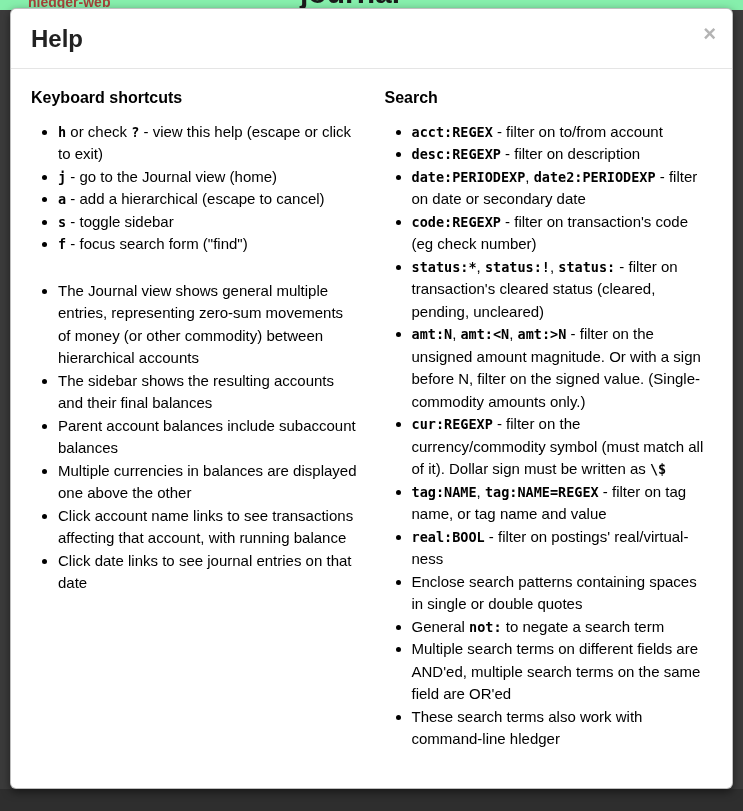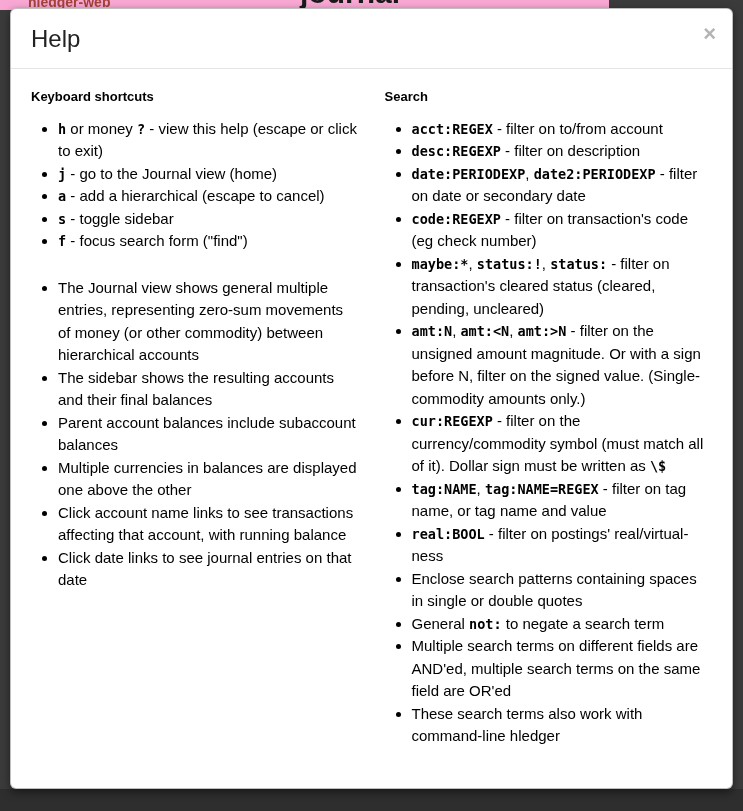--- a/index.html
+++ b/index.html
@@ -4,22 +4,22 @@
 <style>
   * { box-sizing: border-box; margin: 0; padding: 0; }
   html, body { width: 743px; height: 811px; overflow: hidden; }
   body {
     font-family: "Liberation Sans", sans-serif;
     background: #3b3b3b;
     position: relative;
   }
   
   .page-top-strip {
-    position: absolute; top: 0; left: 0; width: 609px; height: 10px;
-    background: #f9a8d4; overflow: hidden;
+    position: absolute; top: 0; left: 0; width: 743px; height: 10px;
+    background: #86efac; overflow: hidden;
   }
   .brand-link {
     position: absolute; left: 28px; top: -6px;
     font-size: 14px; font-weight: bold; text-decoration: none;
   }
   .page-heading-fragment {
     position: absolute; left: 300px; top: -24px;
     font-size: 30px; font-weight: bold; color: #1a1a1a;
   }
   .page-bottom-strip {
@@ -34,35 +34,35 @@
     border-radius: 6px;
     box-shadow: 0 3px 9px rgba(0,0,0,0.5);
     overflow: hidden;
   }
   .modal-header {
     position: relative;
     padding: 16px 20px 14px 20px;
     border-bottom: 1px solid #e5e5e5;
   }
   .modal-title {
-    font-size: 24px; font-weight: 400; color: #222; line-height: 1.2;
+    font-size: 24px; font-weight: 700; color: #222; line-height: 1.2;
   }
   .close-btn {
     position: absolute; top: 14px; right: 16px;
     background: none; border: none; cursor: pointer;
     font-size: 22px; font-weight: bold; color: #b4b4b4; line-height: 1;
     font-family: "Liberation Sans", sans-serif;
   }
   .modal-body {
     padding: 20px 20px 20px 20px;
     display: flex; gap: 26px;
   }
   .help-col { flex: 1 1 0; min-width: 0; }
   .section-heading {
-    font-size: 13px; font-weight: bold; color: #000;
+    font-size: 16px; font-weight: bold; color: #000;
     margin-bottom: 14px;
   }
   .help-col ul {
     list-style: disc;
     padding-left: 27px;
     margin-bottom: 24px;
     color: #000;
   }
   .help-col li {
     font-size: 15px; line-height: 1.5; color: #000;
@@ -88,21 +88,21 @@
     <div class="modal-title">Help</div>
     <button class="close-btn">
       <span>×</span>
     </button>
   </div>
   <div class="modal-body">
     <div class="modal-columns-anchor" style="display:flex; gap:26px; width:100%;">
         <div class="help-col">
           <div class="section-heading">Keyboard shortcuts</div>
           <ul>
-            <li><code>h</code><span> or money </span><code>?</code><span> - view this help (escape or click to exit)</span></li>
+            <li><code>h</code><span> or check </span><code>?</code><span> - view this help (escape or click to exit)</span></li>
             <li><code>j</code><span> - go to the Journal view (home)</span></li>
             <li><code>a</code><span> - add a hierarchical (escape to cancel)</span></li>
             <li><code>s</code><span> - toggle sidebar</span></li>
             <li><code>f</code><span> - focus search form ("find")</span></li>
           </ul>
           <ul>
             <li><span>The Journal view shows general multiple entries, representing zero-sum movements of money (or other commodity) between hierarchical accounts</span></li>
             <li><span>The sidebar shows the resulting accounts and their final balances</span></li>
             <li><span>Parent account balances include subaccount balances</span></li>
             <li><span>Multiple currencies in balances are displayed one above the other</span></li>
@@ -110,21 +110,21 @@
             <li><span>Click date links to see journal entries on that date</span></li>
           </ul>
         </div>
         <div class="help-col">
           <div class="section-heading">Search</div>
           <ul>
             <li><code>acct:REGEX</code><span> - filter on to/from account</span></li>
             <li><code>desc:REGEXP</code><span> - filter on description</span></li>
             <li><code>date:PERIODEXP</code><span>, </span><code>date2:PERIODEXP</code><span> - filter on date or secondary date</span></li>
             <li><code>code:REGEXP</code><span> - filter on transaction's code (eg check number)</span></li>
-            <li><code>maybe:*</code><span>, </span><code>status:!</code><span>, </span><code>status:</code><span> - filter on transaction's cleared status (cleared, pending, uncleared)</span></li>
+            <li><code>status:*</code><span>, </span><code>status:!</code><span>, </span><code>status:</code><span> - filter on transaction's cleared status (cleared, pending, uncleared)</span></li>
             <li><code>amt:N</code><span>, </span><code>amt:&lt;N</code><span>, </span><code>amt:&gt;N</code><span> - filter on the unsigned amount magnitude. Or with a sign before N, filter on the signed value. (Single-commodity amounts only.)</span></li>
             <li><code>cur:REGEXP</code><span> - filter on the currency/commodity symbol (must match all of it). Dollar sign must be written as </span><code>\$</code></li>
             <li><code>tag:NAME</code><span>, </span><code>tag:NAME=REGEX</code><span> - filter on tag name, or tag name and value</span></li>
             <li><code>real:BOOL</code><span> - filter on postings' real/virtual-ness</span></li>
             <li><span>Enclose search patterns containing spaces in single or double quotes</span></li>
             <li><span>General </span><code>not:</code><span> to negate a search term</span></li>
             <li><span>Multiple search terms on different fields are AND'ed, multiple search terms on the same field are OR'ed</span></li>
             <li><span>These search terms also work with command-line hledger</span></li>
           </ul>
         </div>

